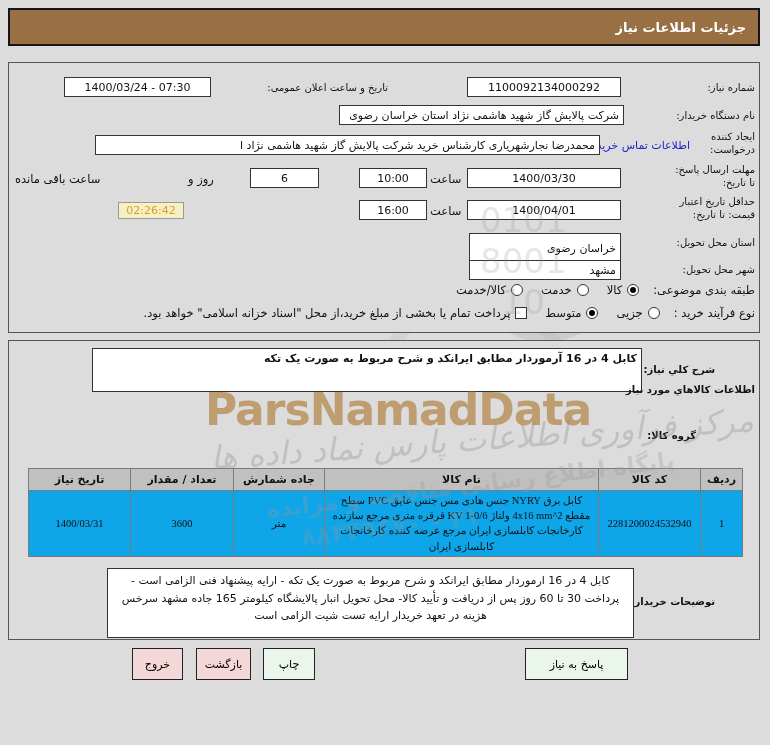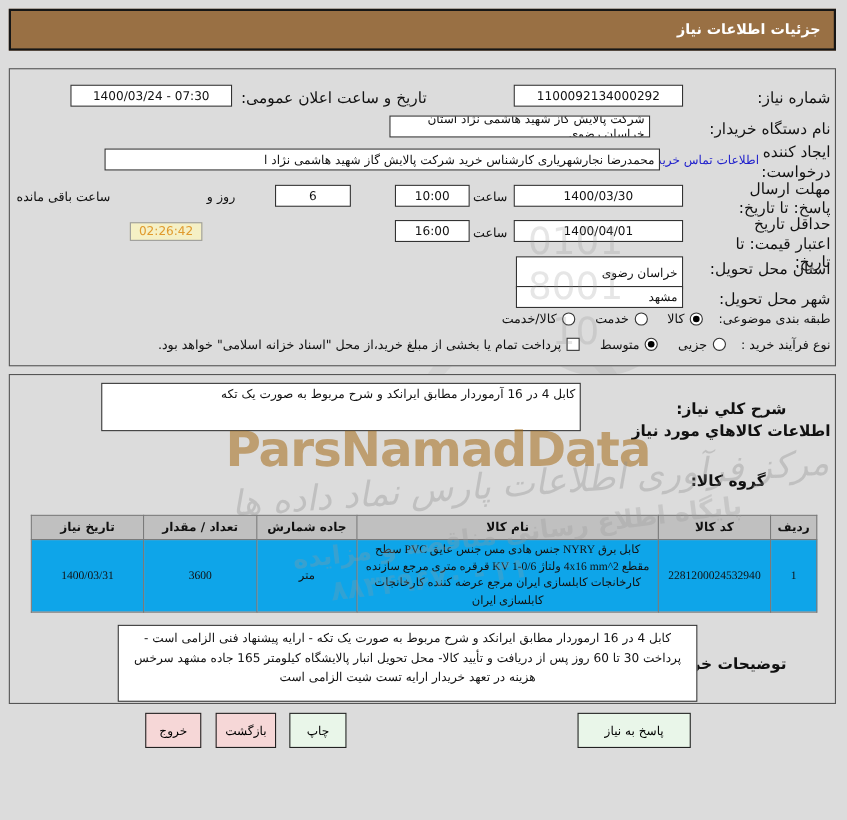--- a/index.html
+++ b/index.html
@@ -5,21 +5,21 @@
   * { box-sizing: border-box; margin: 0; padding: 0; }
   body { background:#d8d8d8; font-family:"DejaVu Sans","Liberation Sans",sans-serif; }
   .page { position:relative; width:770px; height:745px; background:#dcdcdc; overflow:hidden; direction:rtl; color:#111; }
 
   .titlebar { position:absolute; left:8px; top:8px; width:752px; height:38px; background:#997044; border:2px solid #161616; display:flex; align-items:center; padding:0 12px; color:#fff; font-size:13px; font-weight:bold; z-index:2; }
 
   .section { position:absolute; border:1px solid #555; background:#dcdcdc; z-index:1; }
   .sec1 { left:8px; top:62px; width:752px; height:271px; }
   .sec2 { left:8px; top:340px; width:752px; height:300px; }
 
-  .lbl { position:absolute; font-size:14px; text-align:right; line-height:1.25; z-index:3; }
+  .lbl { position:absolute; font-size:10px; text-align:right; line-height:1.25; z-index:3; }
   .b { font-weight:bold; }
   .box { position:absolute; background:#fff; border:1px solid #333; font-size:11px; display:flex; align-items:center; overflow:hidden; z-index:3;text-align:right; }
   .box.center { justify-content:center; }
   .box.rtxt { justify-content:flex-start; padding:0 4px; }
   .ltr { direction:ltr; unicode-bidi:embed; }
   .link { position:absolute; color:#2222cc; font-size:11px; cursor:pointer; z-index:3; }
   .txt { position:absolute; font-size:11.5px; z-index:3; }
   .timer { position:absolute; background:#f5f0c5; border:1px solid #999; color:#e09a2d; font-size:11px; display:flex; align-items:center; justify-content:center; z-index:3; }
 
   .optrow { position:absolute; left:15px; right:15px; display:flex; align-items:center; z-index:3; font-size:11.5px; }
@@ -62,21 +62,21 @@
 
   <div class="section sec1"></div>
   <div class="section sec2"></div>
 
   <div class="lbl" style="right:15px; top:82px;">شماره نیاز:</div>
   <div class="box center ltr" style="left:467px; top:77px; width:154px; height:20px;">1100092134000292</div>
   <div class="lbl" style="right:382px; top:82px;">تاریخ و ساعت اعلان عمومی:</div>
   <div class="box center ltr" style="left:64px; top:77px; width:147px; height:20px;">1400/03/24 - 07:30</div>
 
   <div class="lbl" style="right:15px; top:110px;">نام دستگاه خریدار:</div>
-  <div class="box rtxt" style="left:354px; top:105px; width:237px; height:20px;">شرکت پالایش گاز شهید هاشمی نژاد   استان خراسان رضوی</div>
+  <div class="box rtxt" style="left:339px; top:105px; width:285px; height:20px;">شرکت پالایش گاز شهید هاشمی نژاد   استان خراسان رضوی</div>
 
   <div class="lbl" style="right:15px; top:131px; width:64px;">ایجاد کننده درخواست:</div>
   <div class="link" style="right:80px; top:139px;">اطلاعات تماس خریدار</div>
   <div class="box rtxt" style="left:95px; top:135px; width:505px; height:20px;">محمدرضا نجارشهریاری کارشناس خرید شرکت پالایش گاز شهید هاشمی نژاد   ا</div>
 
   <div class="lbl" style="right:15px; top:164px; width:88px;">مهلت ارسال پاسخ: تا تاریخ:</div>
   <div class="box center ltr" style="left:467px; top:168px; width:154px; height:20px;">1400/03/30</div>
   <div class="txt" style="left:430px; top:172px;">ساعت</div>
   <div class="box center ltr" style="left:359px; top:168px; width:68px; height:20px;">10:00</div>
   <div class="box center ltr" style="left:250px; top:168px; width:69px; height:20px;">6</div>
@@ -120,21 +120,21 @@
       <span class="radio checked"></span>
       <span>متوسط</span>
     </span>
     <span class="opt">
       <span class="cbx"></span>
       <span>پرداخت تمام یا بخشی از مبلغ خرید،از محل "اسناد خزانه اسلامی" خواهد بود.</span>
     </span>
   </div>
 
   <div class="lbl b" style="right:55px; top:364px;">شرح کلي نیاز:</div>
-  <div class="box rtxt" style="left:92px; top:348px; width:436px; height:44px; align-items:flex-start; padding-top:3px;">کابل 4 در 16 آرموردار مطابق ایرانکد و شرح مربوط به صورت یک تکه</div>
+  <div class="box rtxt" style="left:92px; top:348px; width:550px; height:44px; align-items:flex-start; padding-top:3px;font-weight:bold;">کابل 4 در 16 آرموردار مطابق ایرانکد و شرح مربوط به صورت یک تکه</div>
 
   <div class="lbl b" style="right:15px; top:384px;">اطلاعات کالاهاي مورد نیاز</div>
 
   <div class="lbl b" style="right:74px; top:430px;">گروه کالا:</div>
 
   <table class="items">
     <colgroup>
       <col style="width:42px">
         <col style="width:102px">
         <col style="width:274px">

